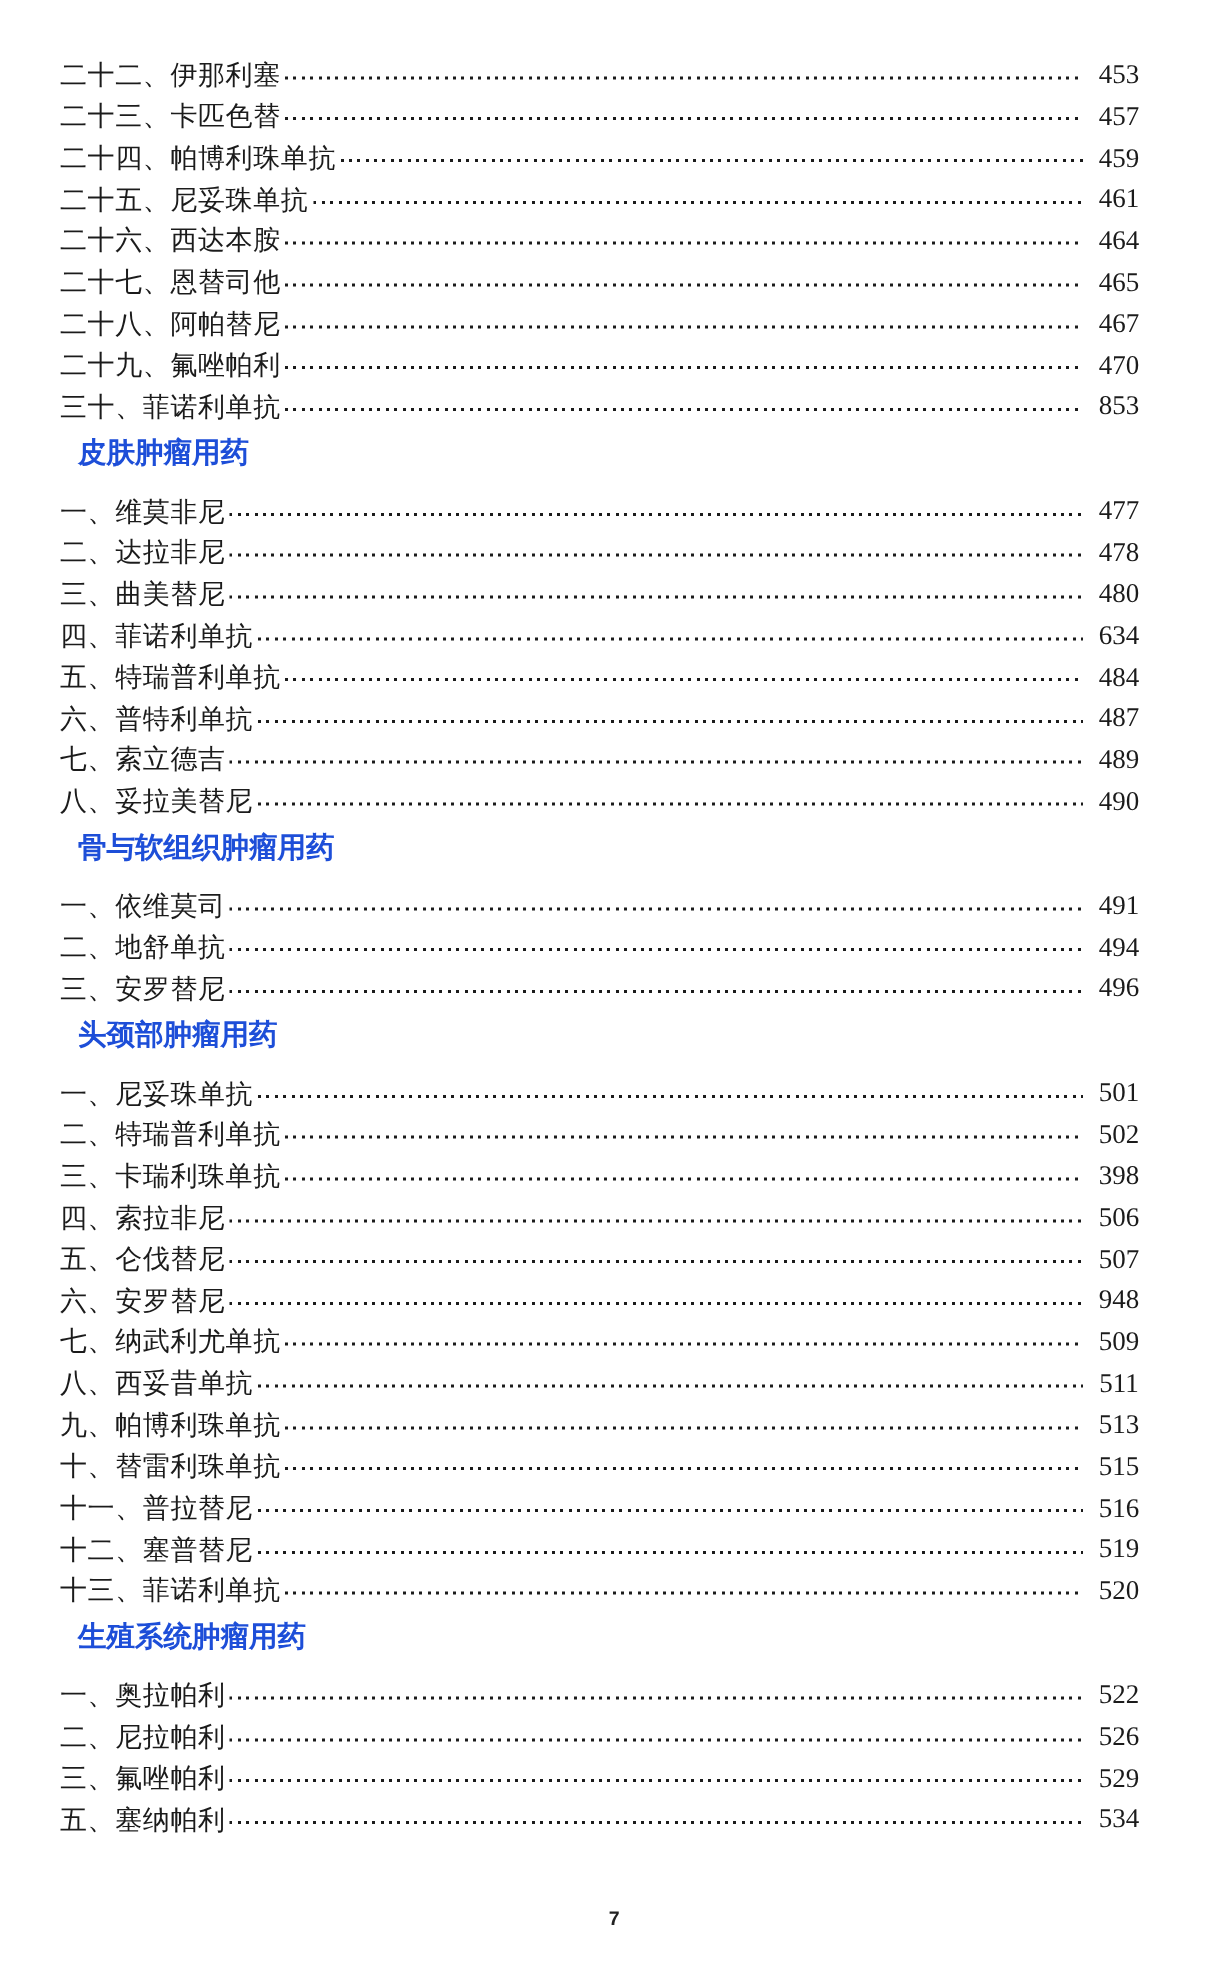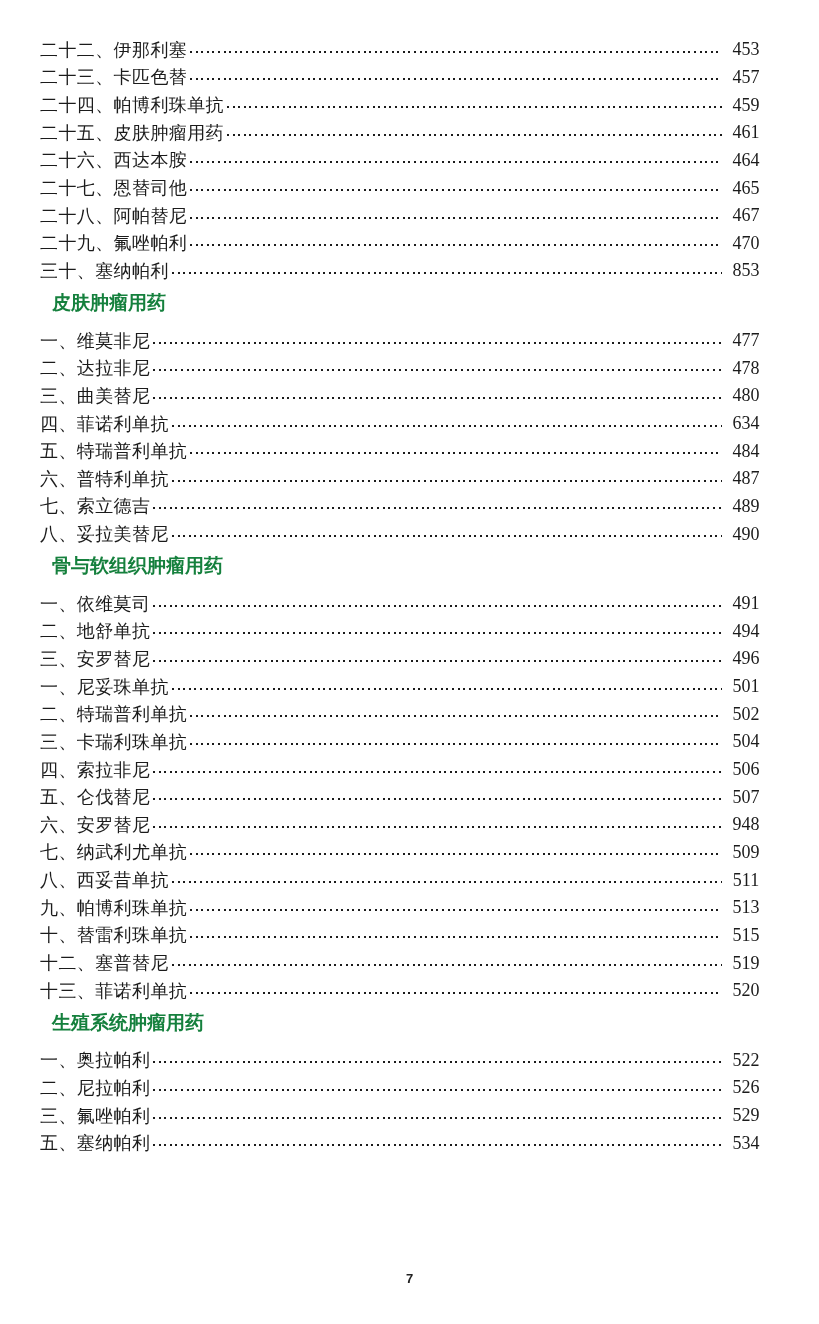--- a/index.html
+++ b/index.html
@@ -45,21 +45,21 @@
     font-size: 18px;
     letter-spacing: 0;
   }
   .section-heading {
     height: 28px;
     line-height: 28px;
     margin: 4px 0 10px 12px;
     font-family: "Liberation Sans", "DejaVu Sans", sans-serif;
     font-weight: bold;
     font-size: 19px;
-    color: #15803d;
+    color: #1d4ed8;
   }
   .footer {
     position: absolute;
     top: 1271px;
     left: 0;
     width: 100%;
     text-align: center;
     font-family: "Liberation Sans", "DejaVu Sans", sans-serif;
     font-weight: bold;
     font-size: 13px;
@@ -80,21 +80,21 @@
         <span class="toc-title">二十三、卡匹色替</span>
         <span class="toc-leader"></span>
         <span class="toc-pagenum">457</span>
       </div>
       <div class="toc-row">
         <span class="toc-title">二十四、帕博利珠单抗</span>
         <span class="toc-leader"></span>
         <span class="toc-pagenum">459</span>
       </div>
       <div class="toc-row">
-        <span class="toc-title">二十五、皮肤肿瘤用药</span>
+        <span class="toc-title">二十五、尼妥珠单抗</span>
         <span class="toc-leader"></span>
         <span class="toc-pagenum">461</span>
       </div>
       <div class="toc-row">
         <span class="toc-title">二十六、西达本胺</span>
         <span class="toc-leader"></span>
         <span class="toc-pagenum">464</span>
       </div>
       <div class="toc-row">
         <span class="toc-title">二十七、恩替司他</span>
@@ -105,21 +105,21 @@
         <span class="toc-title">二十八、阿帕替尼</span>
         <span class="toc-leader"></span>
         <span class="toc-pagenum">467</span>
       </div>
       <div class="toc-row">
         <span class="toc-title">二十九、氟唑帕利</span>
         <span class="toc-leader"></span>
         <span class="toc-pagenum">470</span>
       </div>
       <div class="toc-row">
-        <span class="toc-title">三十、塞纳帕利</span>
+        <span class="toc-title">三十、菲诺利单抗</span>
         <span class="toc-leader"></span>
         <span class="toc-pagenum">853</span>
       </div>
       <div class="section-heading">皮肤肿瘤用药</div>
       <div class="toc-row">
         <span class="toc-title">一、维莫非尼</span>
         <span class="toc-leader"></span>
         <span class="toc-pagenum">477</span>
       </div>
       <div class="toc-row">
@@ -166,34 +166,35 @@
       <div class="toc-row">
         <span class="toc-title">二、地舒单抗</span>
         <span class="toc-leader"></span>
         <span class="toc-pagenum">494</span>
       </div>
       <div class="toc-row">
         <span class="toc-title">三、安罗替尼</span>
         <span class="toc-leader"></span>
         <span class="toc-pagenum">496</span>
       </div>
+      <div class="section-heading">头颈部肿瘤用药</div>
       <div class="toc-row">
         <span class="toc-title">一、尼妥珠单抗</span>
         <span class="toc-leader"></span>
         <span class="toc-pagenum">501</span>
       </div>
       <div class="toc-row">
         <span class="toc-title">二、特瑞普利单抗</span>
         <span class="toc-leader"></span>
         <span class="toc-pagenum">502</span>
       </div>
       <div class="toc-row">
         <span class="toc-title">三、卡瑞利珠单抗</span>
         <span class="toc-leader"></span>
-        <span class="toc-pagenum">504</span>
+        <span class="toc-pagenum">398</span>
       </div>
       <div class="toc-row">
         <span class="toc-title">四、索拉非尼</span>
         <span class="toc-leader"></span>
         <span class="toc-pagenum">506</span>
       </div>
       <div class="toc-row">
         <span class="toc-title">五、仑伐替尼</span>
         <span class="toc-leader"></span>
         <span class="toc-pagenum">507</span>
@@ -215,20 +216,25 @@
       </div>
       <div class="toc-row">
         <span class="toc-title">九、帕博利珠单抗</span>
         <span class="toc-leader"></span>
         <span class="toc-pagenum">513</span>
       </div>
       <div class="toc-row">
         <span class="toc-title">十、替雷利珠单抗</span>
         <span class="toc-leader"></span>
         <span class="toc-pagenum">515</span>
+      </div>
+      <div class="toc-row">
+        <span class="toc-title">十一、普拉替尼</span>
+        <span class="toc-leader"></span>
+        <span class="toc-pagenum">516</span>
       </div>
       <div class="toc-row">
         <span class="toc-title">十二、塞普替尼</span>
         <span class="toc-leader"></span>
         <span class="toc-pagenum">519</span>
       </div>
       <div class="toc-row">
         <span class="toc-title">十三、菲诺利单抗</span>
         <span class="toc-leader"></span>
         <span class="toc-pagenum">520</span>

